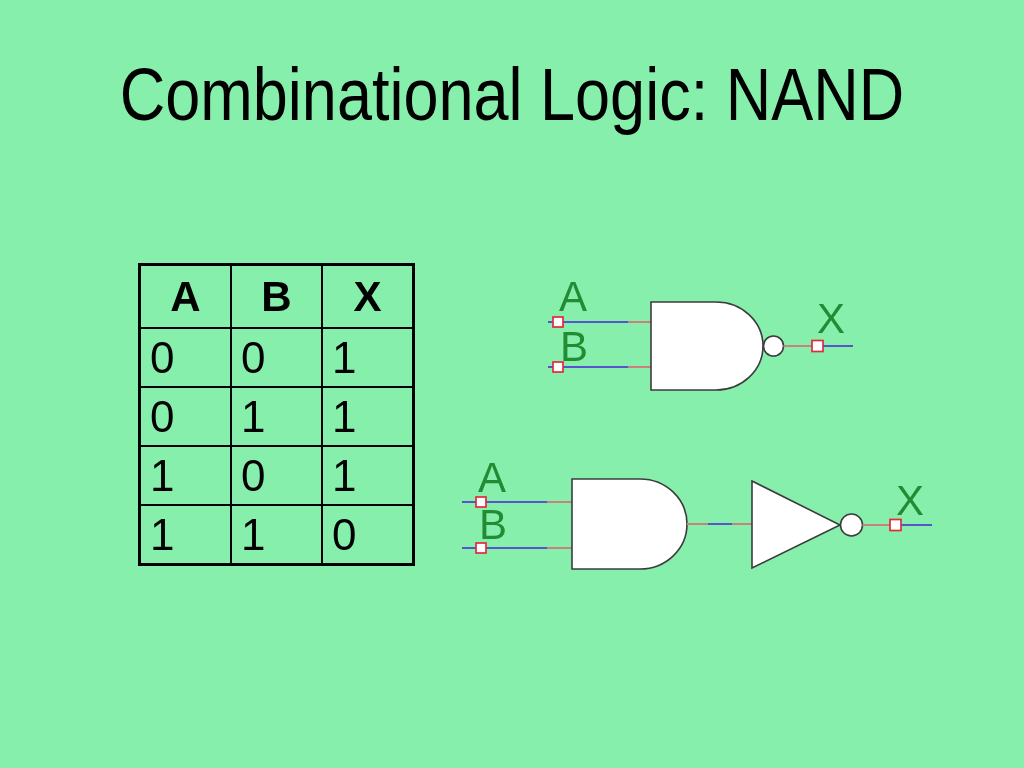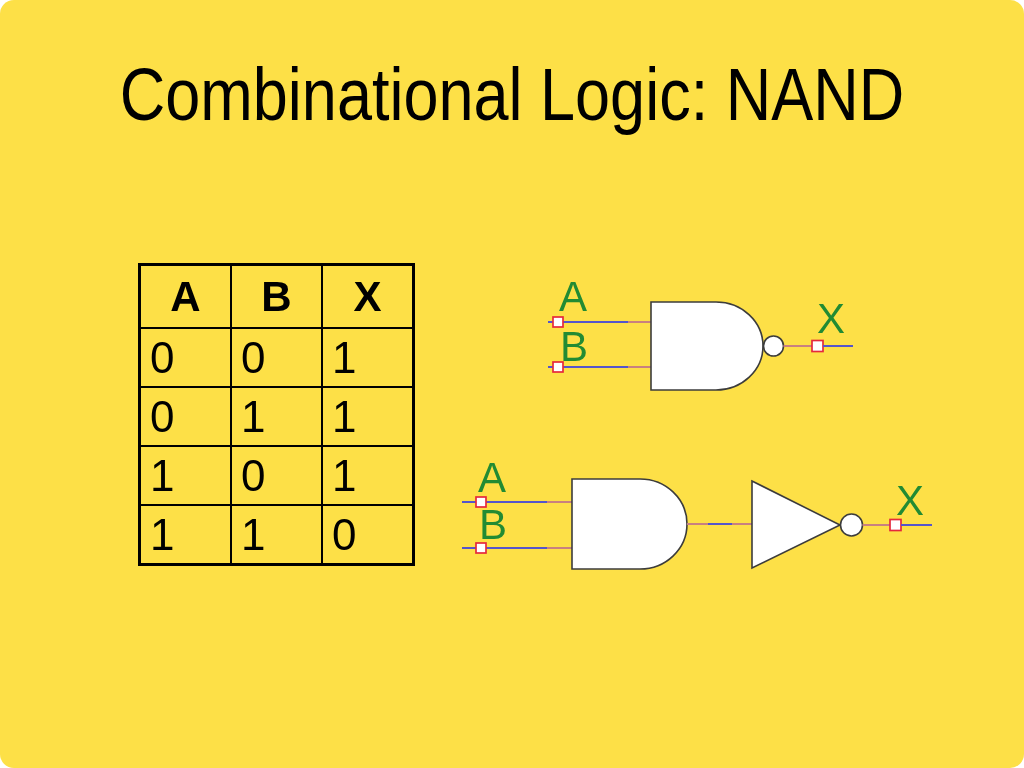--- a/index.html
+++ b/index.html
@@ -1,20 +1,20 @@
 <!DOCTYPE html>
 <html><head>
 <meta charset="utf-8">
 <style>
   html,body{margin:0;padding:0;}
   body{
     width:1024px;height:768px;background:#ffffff;overflow:hidden;position:relative;
     font-family:"Liberation Sans", sans-serif;
   }
-  .slide{position:absolute;inset:0;background:#fde047;border-radius:14px;}
+  .slide{position:absolute;inset:0;background:#86efac;}
   .slide-title{
     position:absolute;top:57px;left:0;width:1024px;margin:0;
     font-size:75px;font-weight:400;line-height:75px;color:#000;
     text-align:center;white-space:nowrap;
     transform:scaleX(0.84);transform-origin:512px 0;
   }
   table.truth{
     position:absolute;left:138px;top:263px;
     border-collapse:collapse;border:3px solid #000;
     table-layout:fixed;

